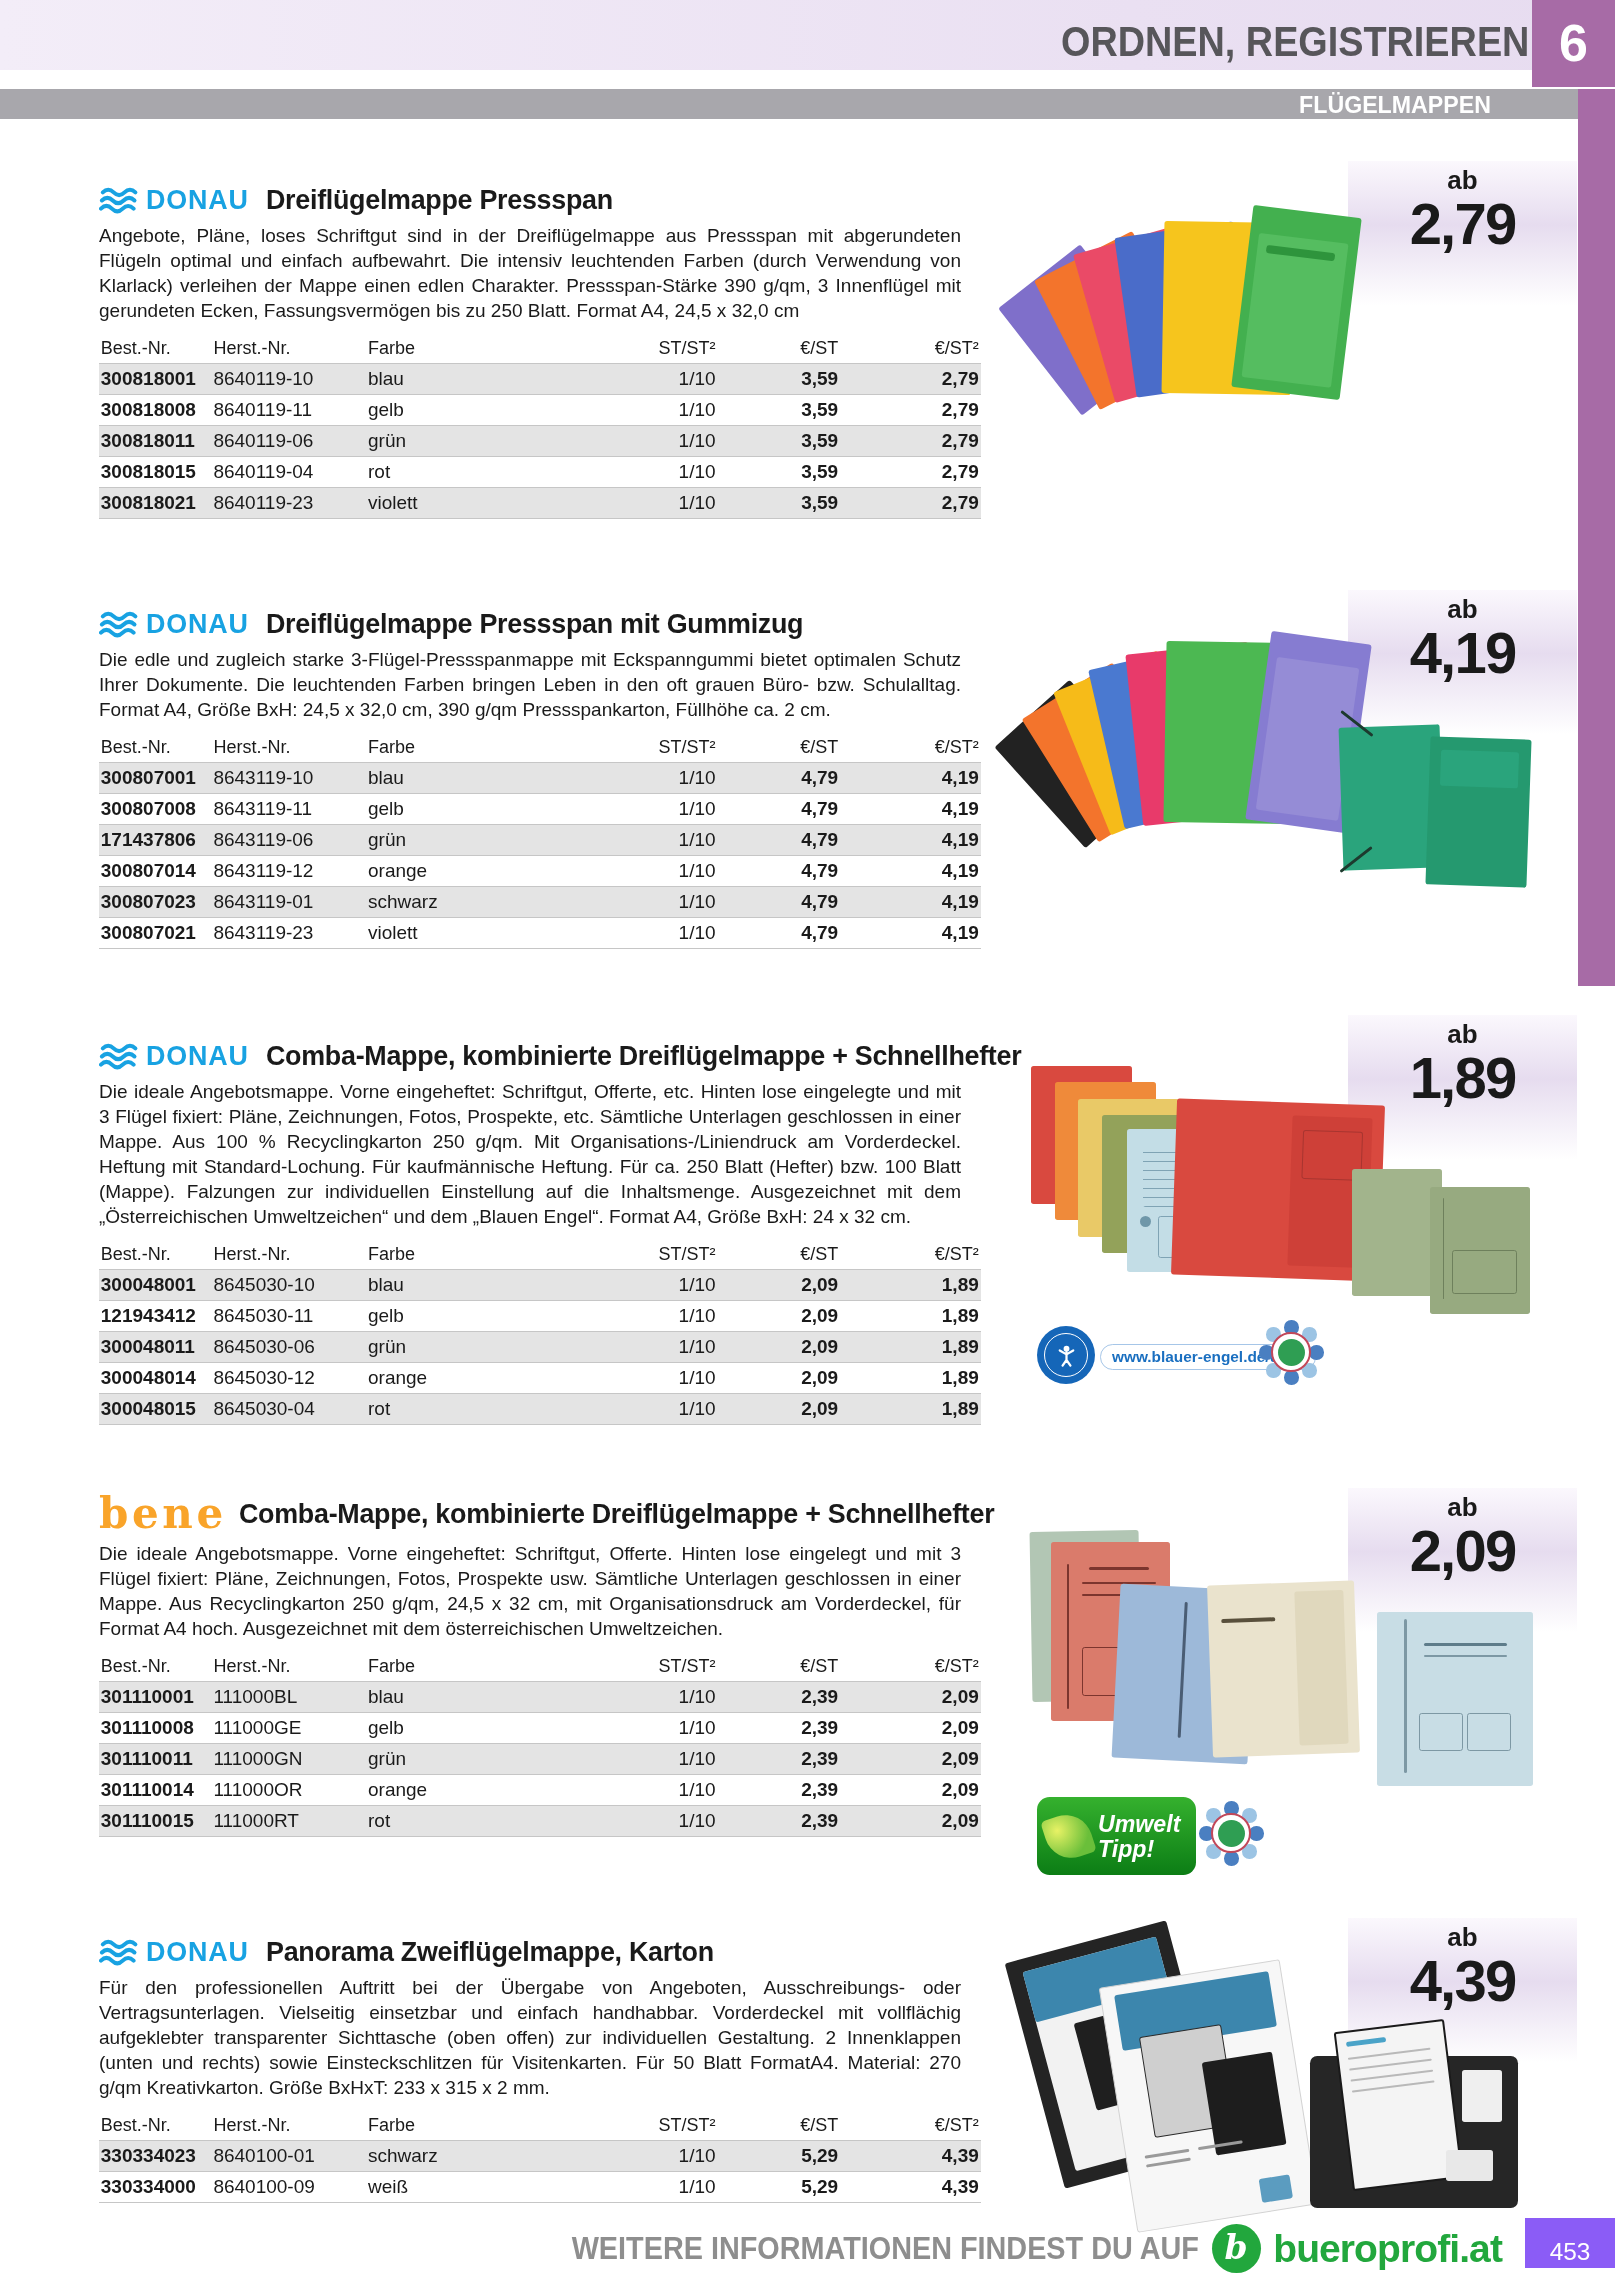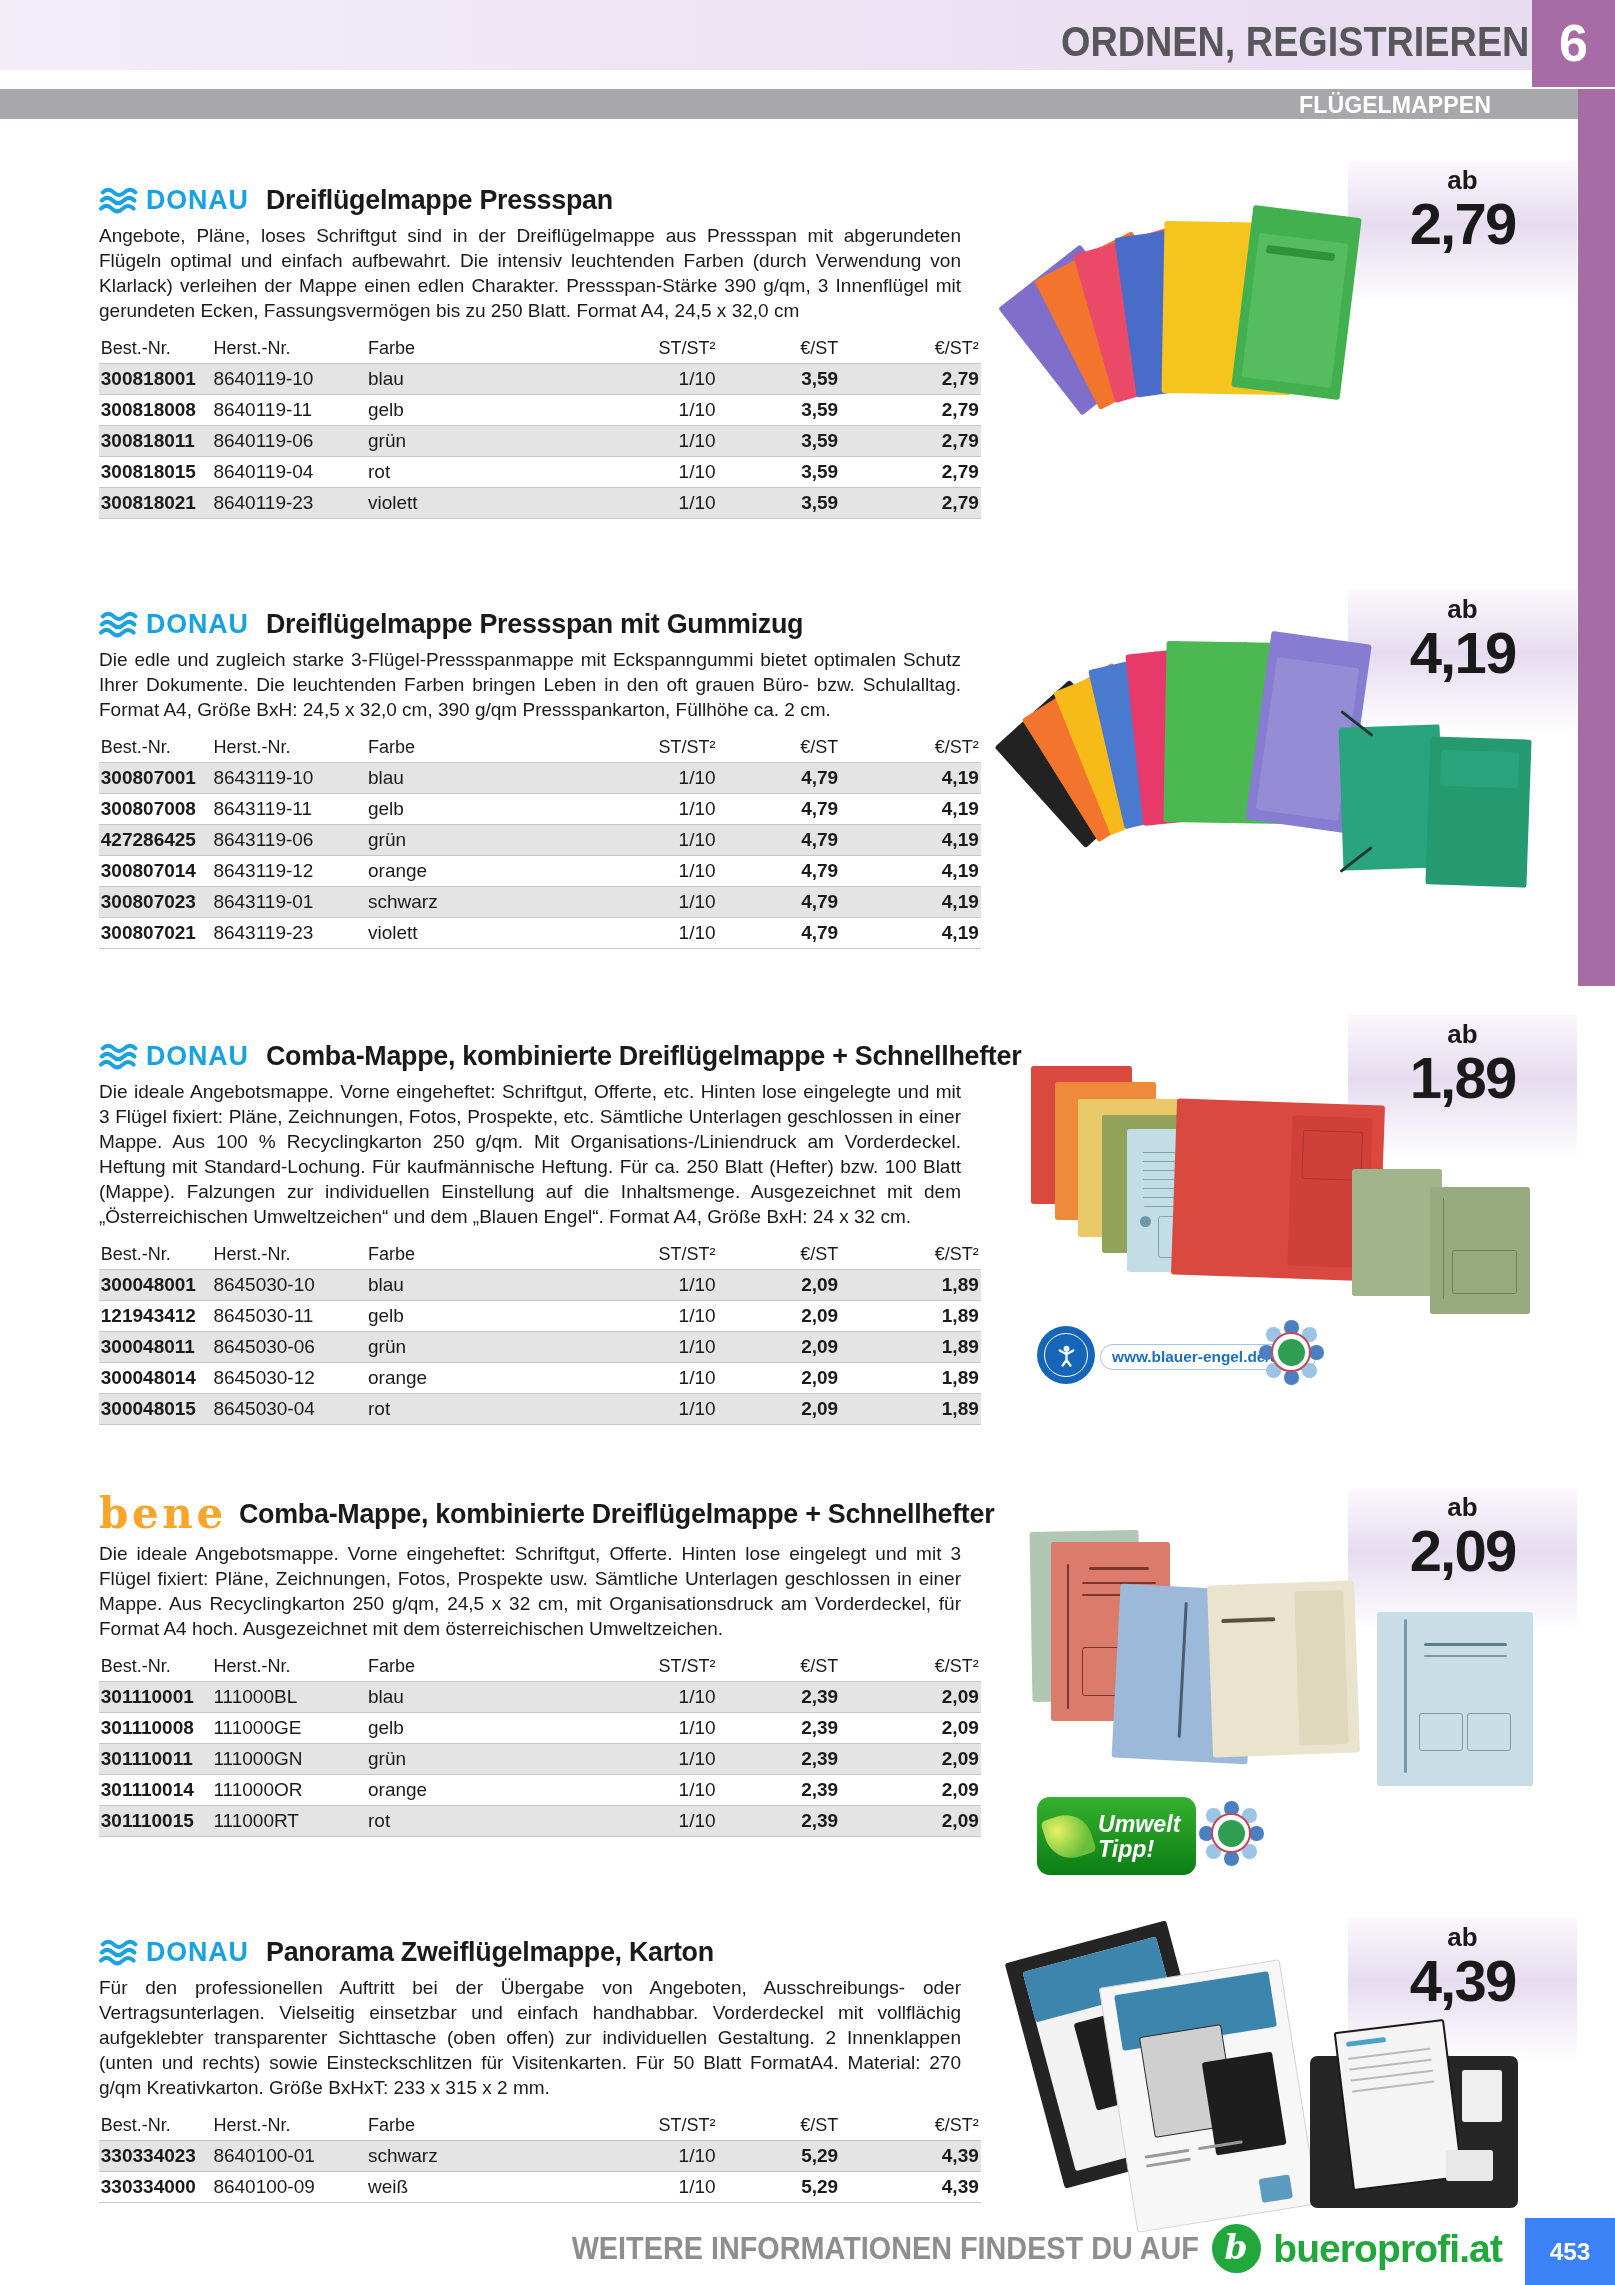--- a/index.html
+++ b/index.html
@@ -80,22 +80,22 @@
            transform:scaleX(.95);transform-origin:left}
 
   
   .footer{position:absolute;top:2224px;right:114px;display:flex;align-items:center;gap:12.7px;white-space:nowrap}
   .footer-text{font-size:32px;font-weight:bold;color:#8e8e8e;
                transform:scaleX(.9);transform-origin:right center}
   .bp-circle{width:49px;height:49px;border-radius:50%;background:#22a73d;color:#fff;
              font-family:"DejaVu Serif",serif;font-style:italic;font-weight:bold;
              font-size:33px;text-align:center;line-height:47px}
   .bp-name{font-size:39px;font-weight:bold;color:#22a73d;letter-spacing:-0.9px}
-  .pagenum{position:absolute;left:1525px;top:2218px;width:90px;height:67px;background:#3b82f6;
-           color:#fff;font-size:24.4px;font-weight:bold;text-align:center;line-height:67px}
+  .pagenum{position:absolute;left:1525px;top:2218px;width:90px;height:50px;background:#8b5cf6;
+           color:#fff;font-size:24.4px;font-weight:normal;text-align:center;line-height:67px}
 </style>
 </head>
 <body>
 
 <div class="head-band">
   <div class="head-title">ORDNEN, REGISTRIEREN</div>
 </div>
 <div class="tab6">6</div>
 <div class="gray-bar">
   <div class="gray-bar-label">FLÜGELMAPPEN</div>
@@ -225,21 +225,21 @@
         </tr>
         <tr>
           <td class="c0">300807008</td>
           <td class="c1">8643119-11</td>
           <td class="c2">gelb</td>
           <td class="c3">1/10</td>
           <td class="c4">4,79</td>
           <td class="c5">4,19</td>
         </tr>
         <tr>
-          <td class="c0">427286425</td>
+          <td class="c0">171437806</td>
           <td class="c1">8643119-06</td>
           <td class="c2">grün</td>
           <td class="c3">1/10</td>
           <td class="c4">4,79</td>
           <td class="c5">4,19</td>
         </tr>
         <tr>
           <td class="c0">300807014</td>
           <td class="c1">8643119-12</td>
           <td class="c2">orange</td>

